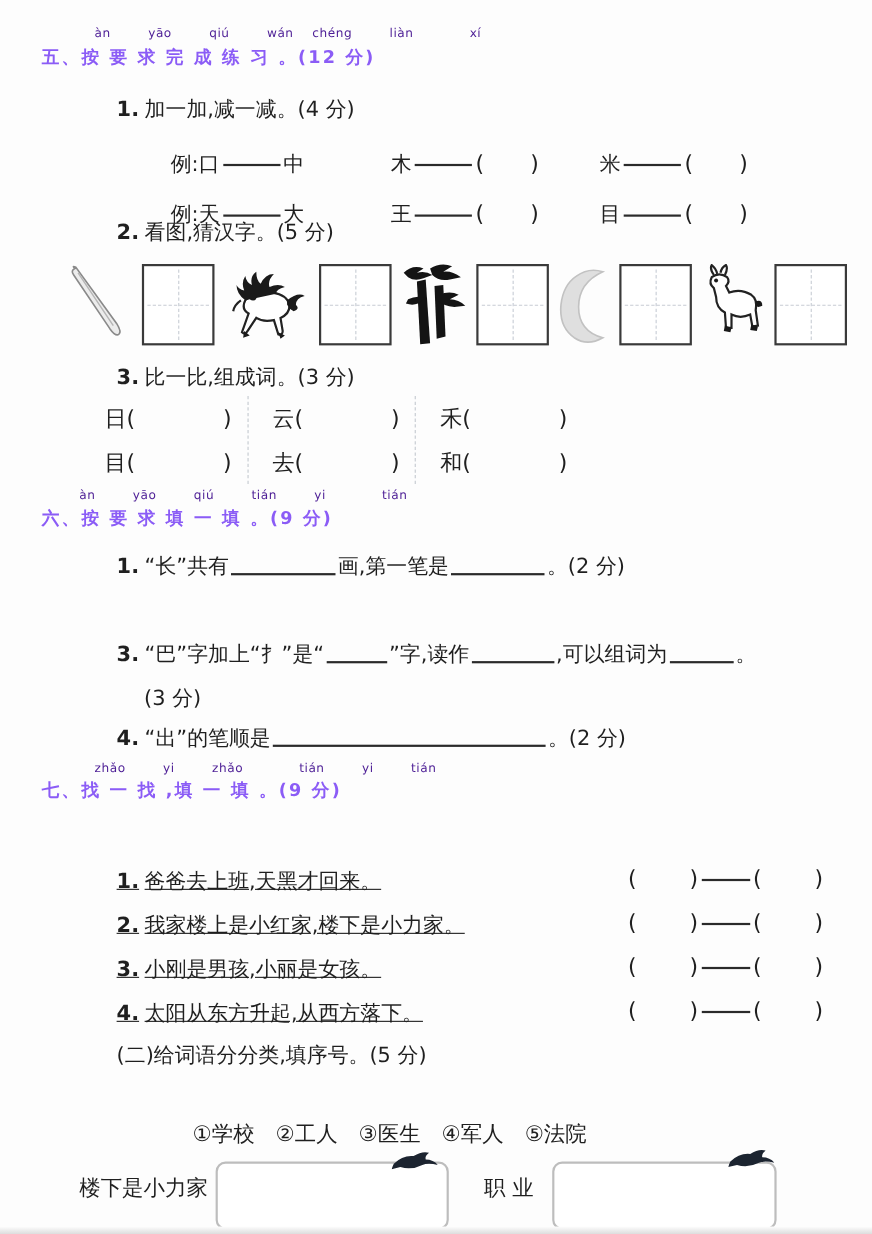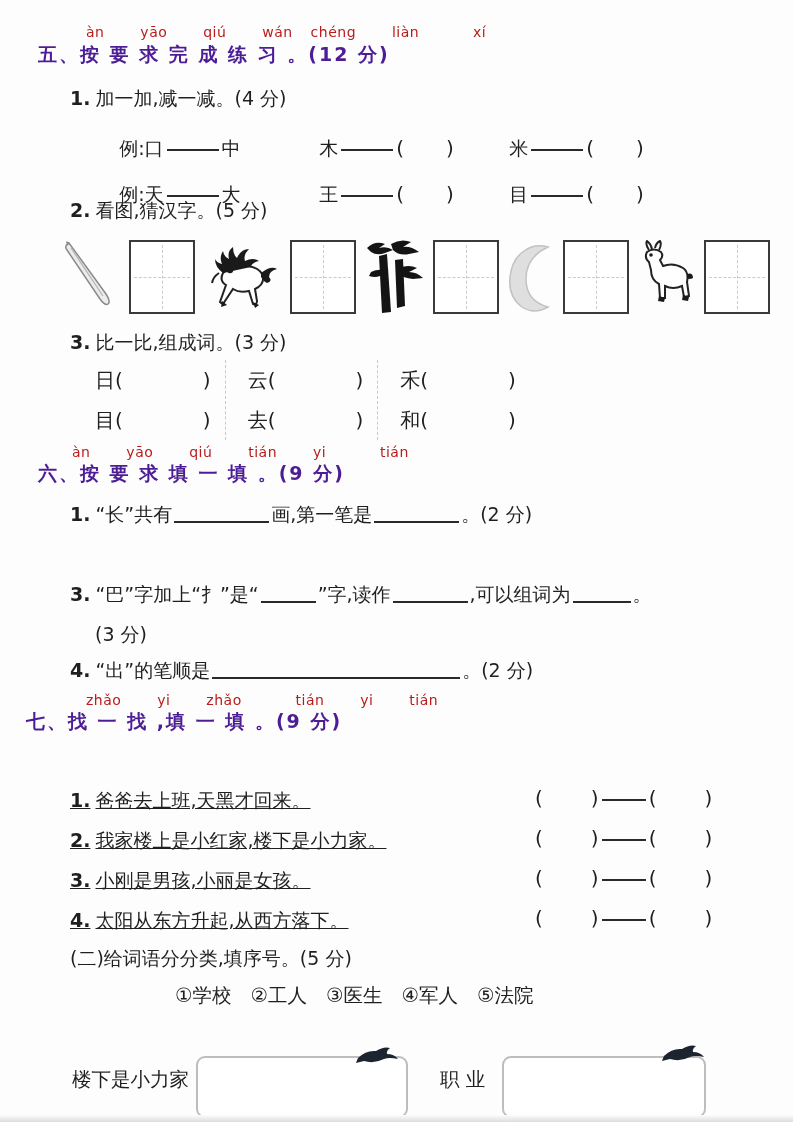--- a/index.html
+++ b/index.html
@@ -2,23 +2,23 @@
 <html><head>
 <meta charset="utf-8">
 <style>
   html,body{margin:0;padding:0;background:#e8e8e8;}
   .page{
     position:relative;width:793px;height:1122px;margin:0 auto;
     background:#fdfdfd;overflow:hidden;color:#1f1f1f;
     font-family:"DejaVu Sans","Liberation Sans",sans-serif;
   }
   .row{position:absolute;white-space:pre;}
-  .pinyin{font-size:14px;color:#b91c1c;letter-spacing:.5px;word-spacing:13px;}
-  .sec-title{font-size:19px;font-weight:bold;letter-spacing:2px;color:#4c1d95;}
-  .q{font-size:19px;}
+  .pinyin{font-size:11px;color:#4c1d95;letter-spacing:.5px;word-spacing:13px;}
+  .sec-title{font-size:16px;font-weight:bold;letter-spacing:2px;color:#8b5cf6;}
+  .q{font-size:19px;margin-left:36px;}
   .qnum{font-weight:bold;margin-right:5px;}
   .blank{display:inline-block;border-bottom:2px solid #2a2a2a;height:1em;vertical-align:baseline;margin:0 2px -2px 2px;}
   .w55{width:55px}.w58{width:58px}.w75{width:75px}.w78{width:78px}.w82{width:82px}
   .w85{width:85px}.w95{width:95px}.w248{width:248px}
   .conn{display:inline-block;width:52px;height:2px;background:#2a2a2a;vertical-align:middle;margin:0 3px;}
   .paren{font-size:20px;}
   .gap42{display:inline-block;width:42px;}
   .gap48{display:inline-block;width:48px;}
   .gap80{display:inline-block;width:80px;}
   .exgroup{display:inline-block;}
@@ -32,21 +32,21 @@
   
   .cmp{position:absolute;left:95px;top:360px;display:flex;font-size:20px;}
   .cmp-col{padding-right:14px;}
   .cmp-col.div{border-right:1.5px dashed #c3c9cf;margin-right:22px;}
   .cmp-cell{height:40px;line-height:40px;white-space:pre;}
   
   .s-row{position:absolute;left:70px;width:705px;height:26px;text-decoration:underline;}
   .ans{position:absolute;left:465px;top:-2px;white-space:nowrap;}
   .ans .conn{width:44px;}
   
-  .wl{position:absolute;left:175px;display:flex;gap:19px;font-size:19.5px;}
+  .wl{position:absolute;left:175px;display:flex;gap:19px;font-size:19.5px;margin-top:35px;}
   
   .abox{position:absolute;top:1056px;height:58px;background:#fff;border:2px solid #bdbdbd;border-radius:9px;}
   .bird{position:absolute;}
   .botlabel{font-size:19.5px;}
   .page-edge{position:absolute;left:0;right:0;bottom:0;height:7px;background:linear-gradient(#fdfdfd,#dcdcdc);}
 </style>
 </head>
 <body>
 
 <div class="page">
@@ -127,21 +127,21 @@
   <div class="row q" style="left:70px;top:502px"><span class="qnum">1.</span><span>“长”共有</span><span class="blank w95"></span><span>画,第一笔是</span><span class="blank w85"></span><span>。(2 分)</span></div>
 
 
   <div class="row q" style="left:70px;top:582px"><span class="qnum">3.</span><span>“巴”字加上“扌”是“</span><span class="blank w55"></span><span>”字,读作</span><span class="blank w75"></span><span>,可以组词为</span><span class="blank w58"></span><span>。</span></div>
 
   <div class="row q" style="left:95px;top:622px">(3 分)</div>
 
   <div class="row q" style="left:70px;top:658px"><span class="qnum">4.</span><span>“出”的笔顺是</span><span class="blank w248"></span><span>。(2 分)</span></div>
 
   <div class="row pinyin" style="left:86px;top:692px">zhǎo  yi  zhǎo   tián  yi  tián</div>
-  <div class="row sec-title" style="left:26px;top:709px">七、找 一 找 ,填 一 填 。(9 分)</div>
+  <div class="row sec-title" style="left:38px;top:709px">七、找 一 找 ,填 一 填 。(9 分)</div>
 
 
   <div class="s-row q" style="top:788px"><span class="qnum">1.</span><span>爸爸去上班,天黑才回来。</span><span class="ans"><span class="paren">(</span><span class="gap48"></span><span class="paren">)</span><span class="conn"></span><span class="paren">(</span><span class="gap48"></span><span class="paren">)</span></span></div>
 
   <div class="s-row q" style="top:828px"><span class="qnum">2.</span><span>我家楼上是小红家,楼下是小力家。</span><span class="ans"><span class="paren">(</span><span class="gap48"></span><span class="paren">)</span><span class="conn"></span><span class="paren">(</span><span class="gap48"></span><span class="paren">)</span></span></div>
 
   <div class="s-row q" style="top:868px"><span class="qnum">3.</span><span>小刚是男孩,小丽是女孩。</span><span class="ans"><span class="paren">(</span><span class="gap48"></span><span class="paren">)</span><span class="conn"></span><span class="paren">(</span><span class="gap48"></span><span class="paren">)</span></span></div>
 
   <div class="s-row q" style="top:908px"><span class="qnum">4.</span><span>太阳从东方升起,从西方落下。</span><span class="ans"><span class="paren">(</span><span class="gap48"></span><span class="paren">)</span><span class="conn"></span><span class="paren">(</span><span class="gap48"></span><span class="paren">)</span></span></div>
 

